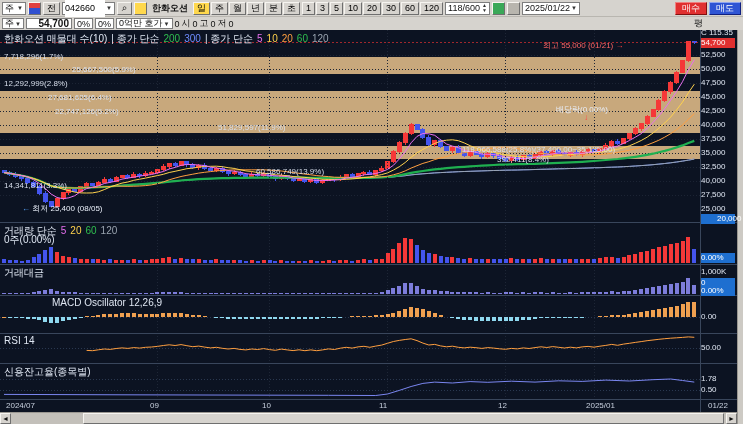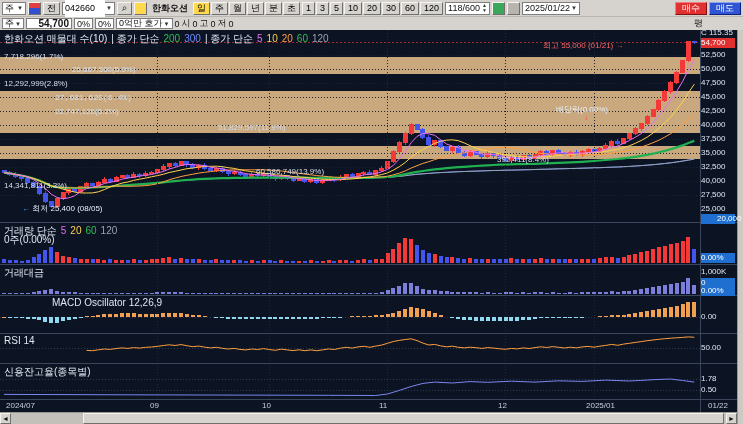--- a/index.html
+++ b/index.html
@@ -803,23 +803,24 @@
     <div class="axlab" style="left: 701px; top: 267px;">1,000K</div>
     <div class="axlab boxb" style="left: 701px; top: 278px;">0</div>
     <div class="axlab boxb" style="left: 701px; top: 286px;">0.00%</div>
     <div class="axlab" style="left: 701px; top: 312px;">0.00</div>
     <div class="axlab" style="left: 701px; top: 343px;">50.00</div>
     <div class="axlab" style="left: 701px; top: 374px;">1.78</div>
     <div class="axlab" style="left: 701px; top: 385px;">0.50</div>
     <div class="plab" style="left: 4px; top: 52px;">7,718,296(1.7%)</div>
     <div class="plab" style="left: 72px; top: 65px;">25,667,500(5.9%)</div>
     <div class="plab" style="left: 4px; top: 79px;">12,292,999(2.8%)</div>
-    <div class="plab" style="left: 55px; top: 93px; font-family: Liberation Mono, monospace;">27,681,625(6.4%)</div>
+    <div class="plab" style="left: 48px; top: 93px;">27,681,625(6.4%)</div>
     <div class="plab" style="left: 55px; top: 107px;">22,747,126(5.2%)</div>
     <div class="plab" style="left: 218px; top: 123px;">51,829,597(11.9%)</div>
+    <div class="plab" style="left: 462px; top: 145px;">118,066,588(25.8%)(37,400.00~35,135.00)</div>
     <div class="plab" style="left: 497px; top: 155px;">392,411(8.4%)</div>
     <div class="plab" style="left: 256px; top: 167px;">60,586,749(13.9%)</div>
     <div class="plab" style="left: 4px; top: 181px;">14,341,811(3.3%)</div>
     <div class="ann" style="left: 22px; top: 193px; margin-top: 10px;"><span style="color: rgb(88, 166, 255);">← </span><span style="color: rgb(232, 238, 248);">최저 25,400 (08/05)</span></div>
     <div class="ann" style="left: 543px; top: 40px;"><span style="color: rgb(255, 102, 102);">최고 55,000 (01/21)</span><span style="color: rgb(255, 68, 68);"> →</span></div>
     <div class="ann" style="left: 556px; top: 104px;"><span style="color: rgb(232, 238, 248);">배당락(0.00%)</span></div>
     <div class="ann" style="left: 584px; top: 113px;"><span style="color: rgb(255, 68, 68);">↓</span></div>
     <div class="dlab" style="left: 6px; top: 401px;">2024/07</div>
     <div class="dlab" style="left: 150px; top: 401px;">09</div>
     <div class="dlab" style="left: 262px; top: 401px;">10</div>

